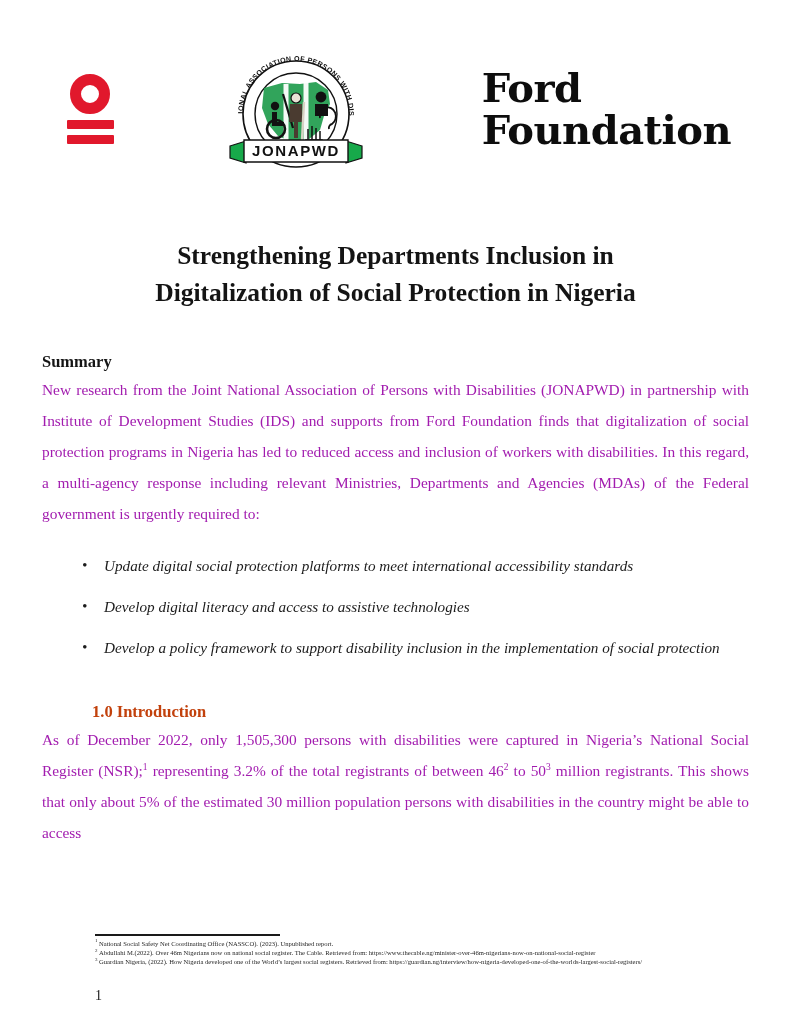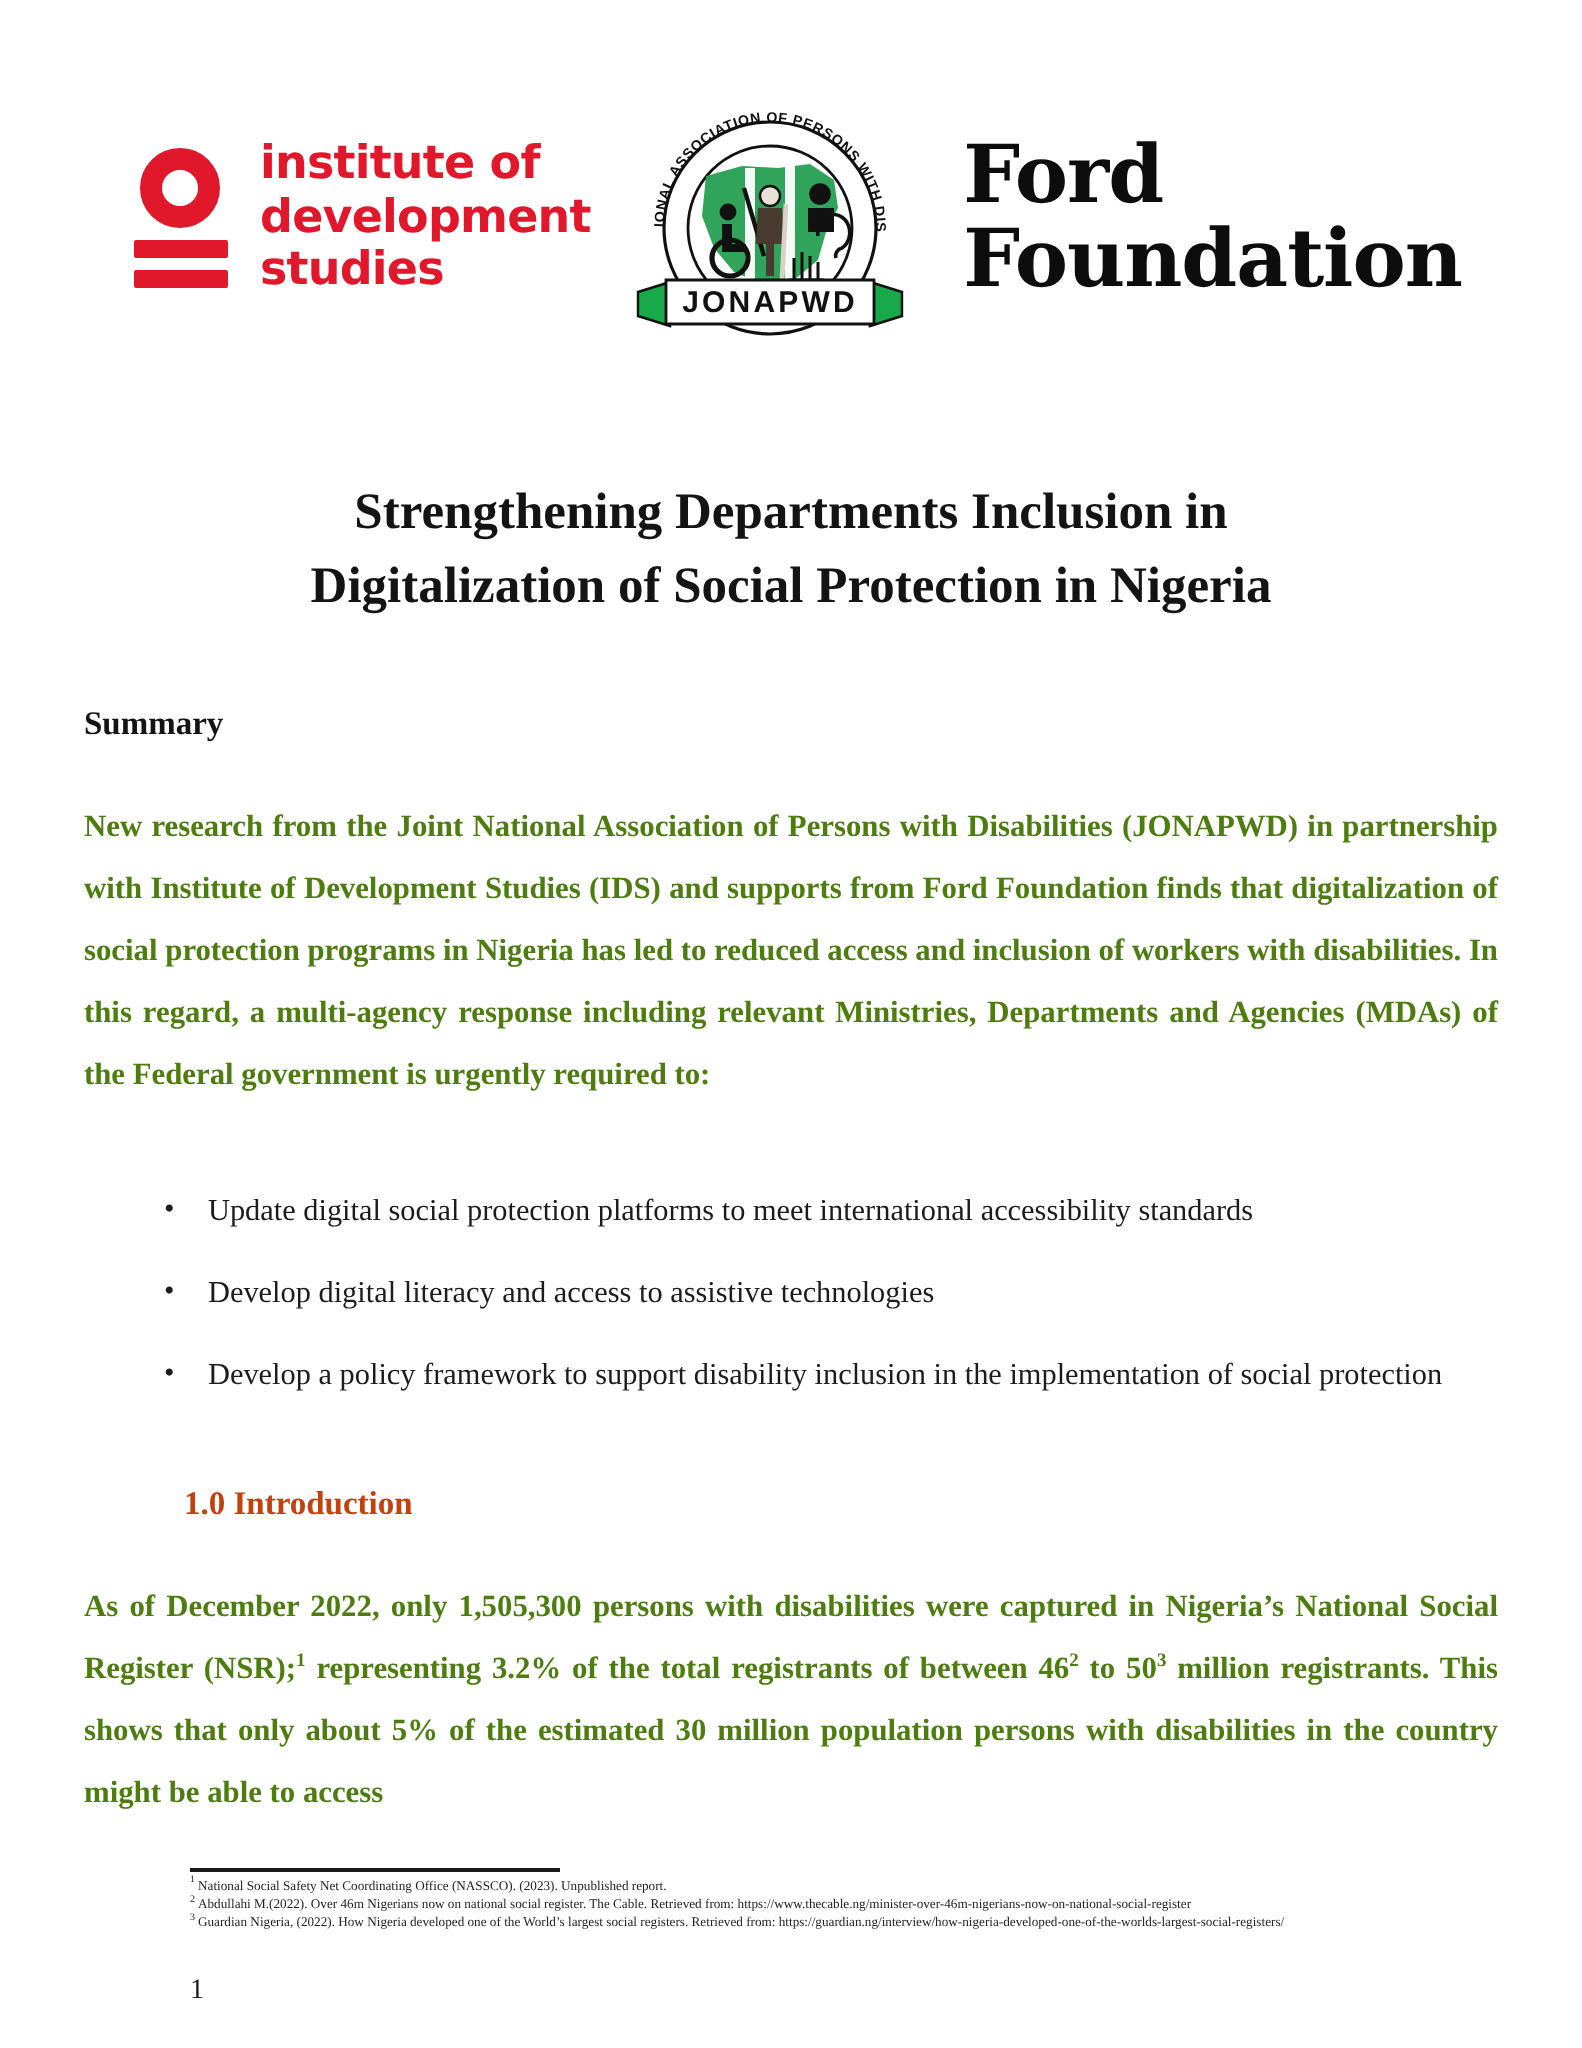--- a/index.html
+++ b/index.html
@@ -112,31 +112,31 @@
     font-weight: 700;
     margin: 42px 0 0 0;
     padding-left: 50px;
     color: #c2410c;
   }
 
   p.body-text {
     font-size: 15.4px;
     line-height: 2.02;
     text-align: justify;
-    margin: 26px 0 0 0;
-    color: #4d7c0f;
+    margin: 2px 0 0 0;
+    color: #a21caf;
     hyphens: none;
-    font-weight: bold;
   }
   p.body-text.tight { margin-top: 10px; }
 
   ul.recommendations {
     list-style: none;
-    margin: 42px 0 0 0;
+    margin: 26px 0 0 0;
     padding: 0;
+    font-style: italic;
   }
   ul.recommendations li {
     position: relative;
     font-size: 15.2px;
     line-height: 1.5;
     padding-left: 62px;
     margin-bottom: 18px;
     color: #1c1c1c;
   }
   ul.recommendations li::before {
@@ -190,25 +190,20 @@
 <div class="page">
 
   <div class="logo-band">
 
     <div class="ids-logo">
       <div class="ids-mark">
         <div class="ids-ring"></div>
         <div class="ids-bar"></div>
         <div class="ids-bar"></div>
       </div>
-      <div class="ids-words">
-        <div>institute of</div>
-        <div>development</div>
-        <div>studies</div>
-      </div>
     </div>
 
     <div class="jonapwd">
       <svg width="152" height="118" viewBox="0 0 152 118">
         <defs>
           <path id="ringpath" d="M 23,64 A 53,53 0 1 1 129,64"></path>
         </defs>
 
         <circle cx="76" cy="64" r="53" fill="#ffffff" stroke="#111111" stroke-width="1.6"></circle>
         <circle cx="76" cy="64" r="41" fill="#ffffff" stroke="#111111" stroke-width="1.4"></circle>

